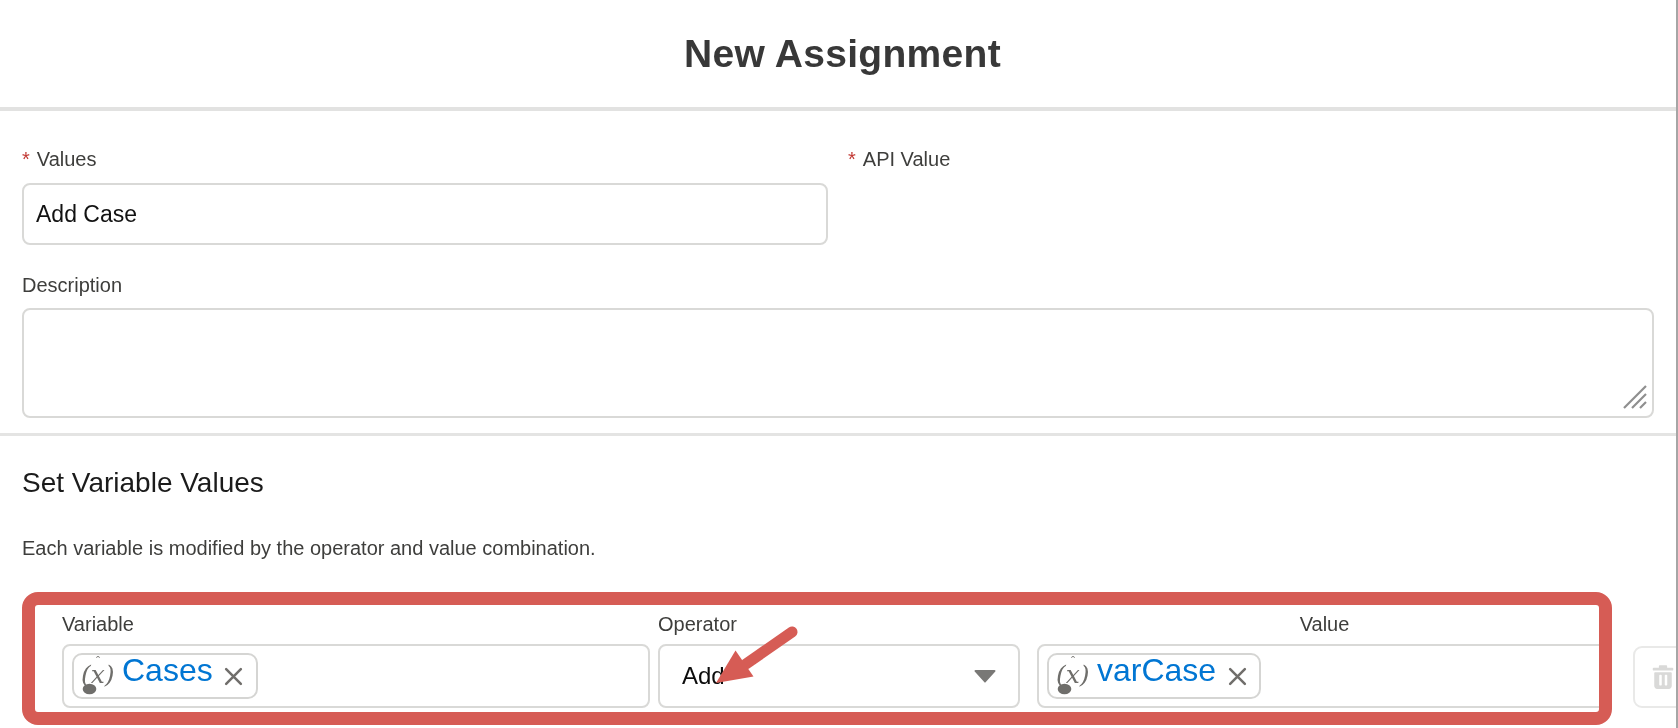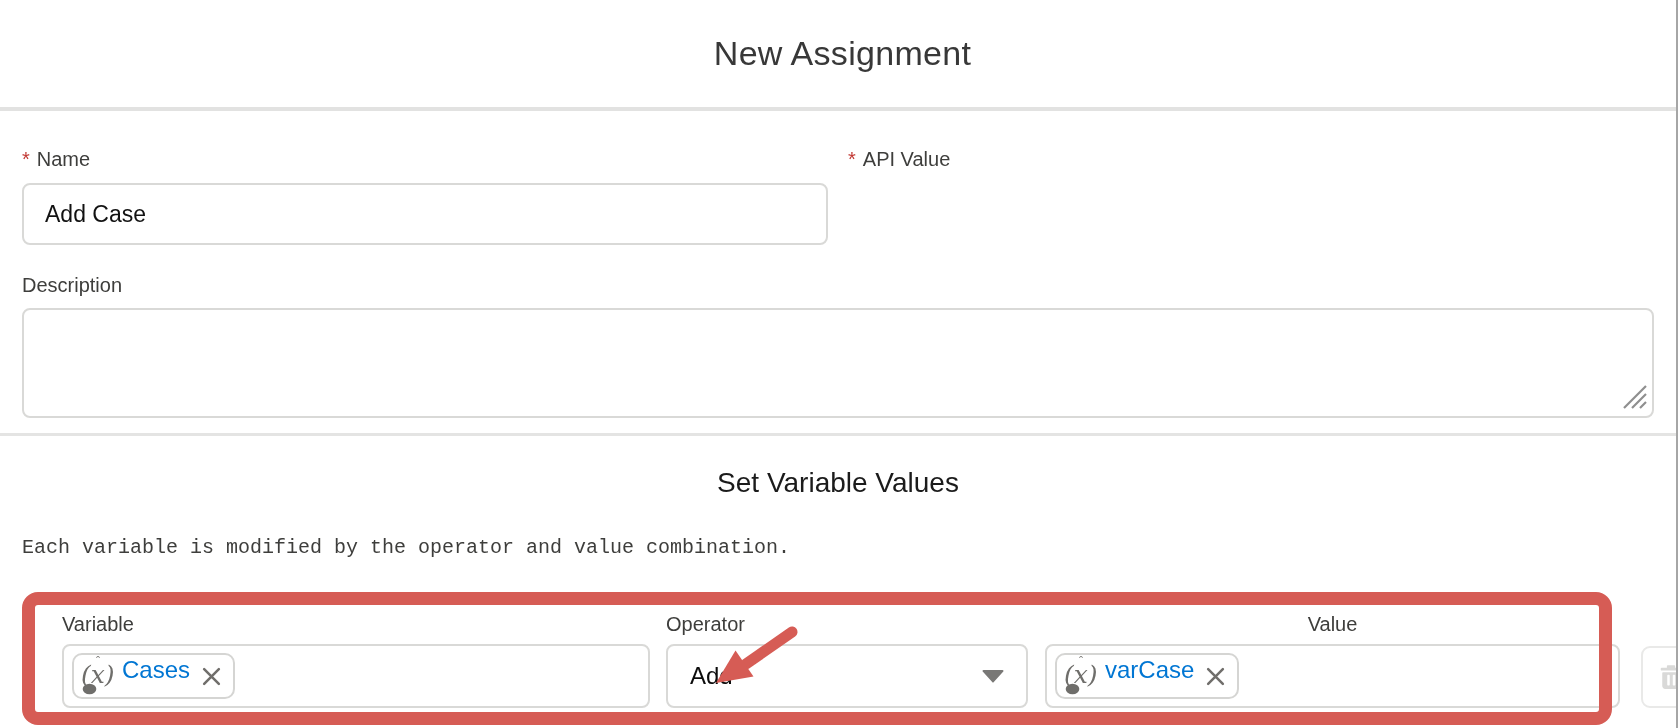--- a/index.html
+++ b/index.html
@@ -19,99 +19,99 @@
     background:#fff;
     border-right:2px solid #a6a6a6;
     overflow:hidden;
   }
   
   .modal-header{
     height:107px;
     display:flex;align-items:center;justify-content:center;
   }
   .modal-title{
-    font-size:34px;font-weight:400;color:#383838;letter-spacing:.3px;margin-left:9px;
+    font-size:39px;font-weight:700;color:#383838;letter-spacing:.3px;margin-left:9px;
   }
   .divider{height:4px;background:#e2e2e1;width:100%;}
   .divider.thin{height:3px;background:#e4e4e3;}
   
   .form-area{padding:0 22px;}
   .two-col{
     display:grid;grid-template-columns:1fr 1fr;column-gap:20px;
     margin-top:37px;
   }
   .field-label{
     font-size:20px;line-height:22px;color:var(--label-gray);
     display:flex;align-items:flex-start;
   }
   .req{color:var(--required-red);margin-right:7px;font-size:20px;}
   .text-input{
     display:block;width:100%;height:62px;margin-top:13px;
     border:2px solid var(--border-gray);border-radius:8px;
     font-family:inherit;font-size:23px;color:#121212;
-    padding:0 21px;outline:none;background:#fff;
+    padding:0 12px;outline:none;background:#fff;
   }
   .desc-label{margin-top:29px;}
   .textarea-wrap{position:relative;margin-top:12px;}
   .desc-textarea{
     display:block;width:100%;height:110px;resize:none;
     border:2px solid var(--border-gray);border-radius:8px;
     font-family:inherit;font-size:23px;color:#121212;
     padding:12px 23px;outline:none;background:#fff;
   }
   .resize-handle{
     position:absolute;right:7px;bottom:9px;width:26px;height:26px;
     cursor:nwse-resize;
   }
   .divider2-wrap{margin-top:15px;}
   
   .section{padding:0 22px;}
   .section-heading{
-    margin:30px 0 0 0;font-size:28px;line-height:34px;font-weight:500;color:#1b1b1b;text-align:center;
+    margin:30px 0 0 0;font-size:28px;line-height:34px;font-weight:500;color:#1b1b1b;
   }
   .section-desc{
-    margin-top:37px;font-size:20px;line-height:22px;color:var(--label-gray);font-family:Liberation Mono, monospace;
+    margin-top:37px;font-size:20px;line-height:22px;color:var(--label-gray);
   }
   
   .row-wrap{position:relative;margin-top:33px;height:133px;}
   .annotation-box{
     position:absolute;left:0;top:0;width:1590px;height:133px;
     border:13px solid var(--annotation-red);border-radius:16px;
     pointer-events:none;z-index:5;
   }
   .annotation-arrow{
     position:absolute;left:686px;top:34px;width:90px;height:60px;
     pointer-events:none;z-index:6;
   }
   .assign-row{
     position:absolute;left:0;top:21px;display:flex;align-items:flex-start;
     padding-left:40px;z-index:1;
   }
   .col{display:flex;flex-direction:column;}
   .col-variable{width:588px;}
-  .col-operator{width:362px;margin-left:16px;}
+  .col-operator{width:362px;margin-left:8px;}
   .col-value{width:575px;margin-left:17px;text-align:center;}
   .col-delete{width:60px;margin-left:21px;}
   .row-label{font-size:20px;line-height:22px;color:var(--label-gray);height:22px;}
   .field-box{
     margin-top:9px;height:64px;background:#fff;
     border:2px solid var(--border-gray);border-radius:8px;
     display:flex;align-items:center;padding:0 8px;
   }
   .combo{cursor:text;}
   .dropdown{
     justify-content:space-between;padding:0 22px;cursor:pointer;gap:6px;
   }
   .dropdown-text{font-size:24px;color:#0c0c0c;}
   .pill{
     display:inline-flex;align-items:center;height:46px;
     border:2px solid #d5d5d3;border-radius:10px;
     padding:0 10px 0 6px;background:#fff;cursor:default;
   }
-  .pill-text{font-size:24px;color:var(--link-blue);margin:0 9px 12px 8px;}
+  .pill-text{font-size:32px;color:var(--link-blue);margin:0 9px 12px 8px;}
   .pill-remove{
     display:inline-flex;align-items:center;justify-content:center;
     width:24px;height:24px;cursor:pointer;background:none;border:none;padding:0;
   }
   .trash-btn{
     margin-top:11px;width:60px;height:62px;background:#fff;
     border:2px solid #e9e9e8;border-radius:9px;
     display:flex;align-items:center;justify-content:center;
     padding:0;cursor:not-allowed;
   }
@@ -124,21 +124,21 @@
   <div class="modal-header">
     <div class="modal-title">New Assignment</div>
   </div>
   <div class="divider"></div>
 
   <div class="form-area">
     <div class="two-col">
       <div class="col">
         <div class="field-label">
           <span class="req">*</span>
-          <span>Name</span>
+          <span>Values</span>
         </div>
         <input class="text-input" type="text" value="Add Case" style="">
       </div>
       <div class="col">
         <div class="field-label">
           <span class="req">*</span>
           <span>API Value</span>
         </div>
       </div>
     </div>

